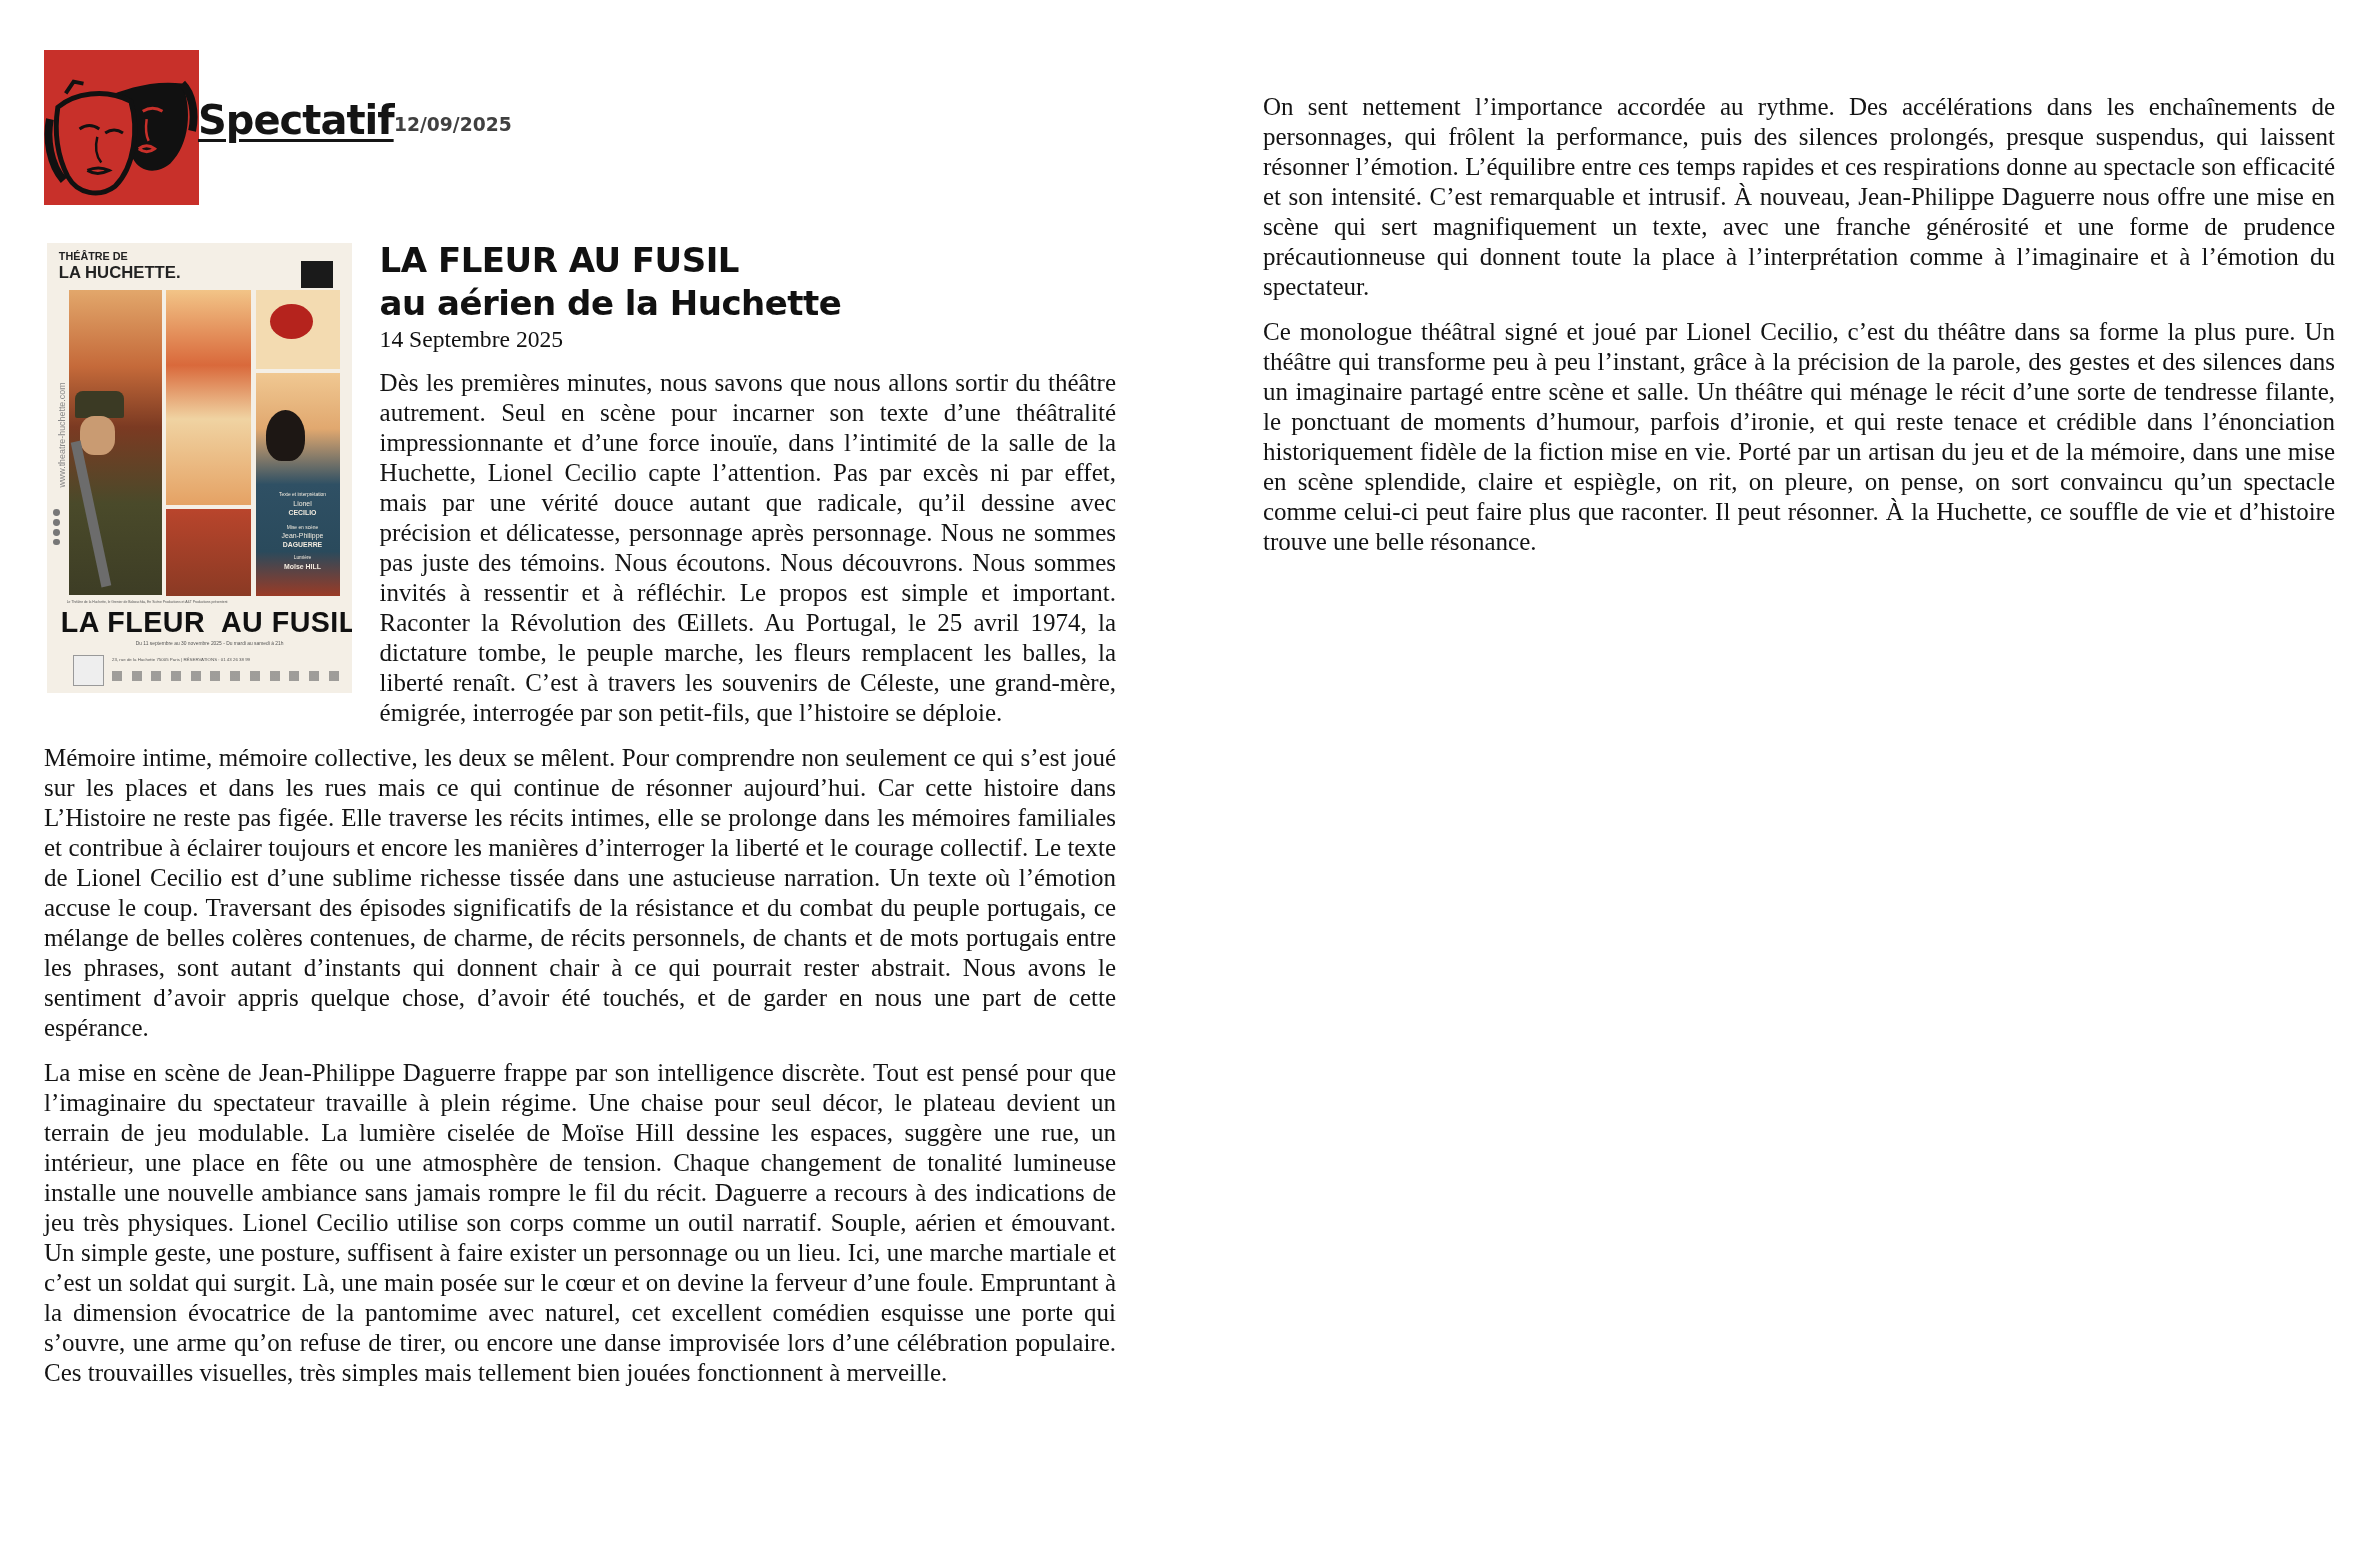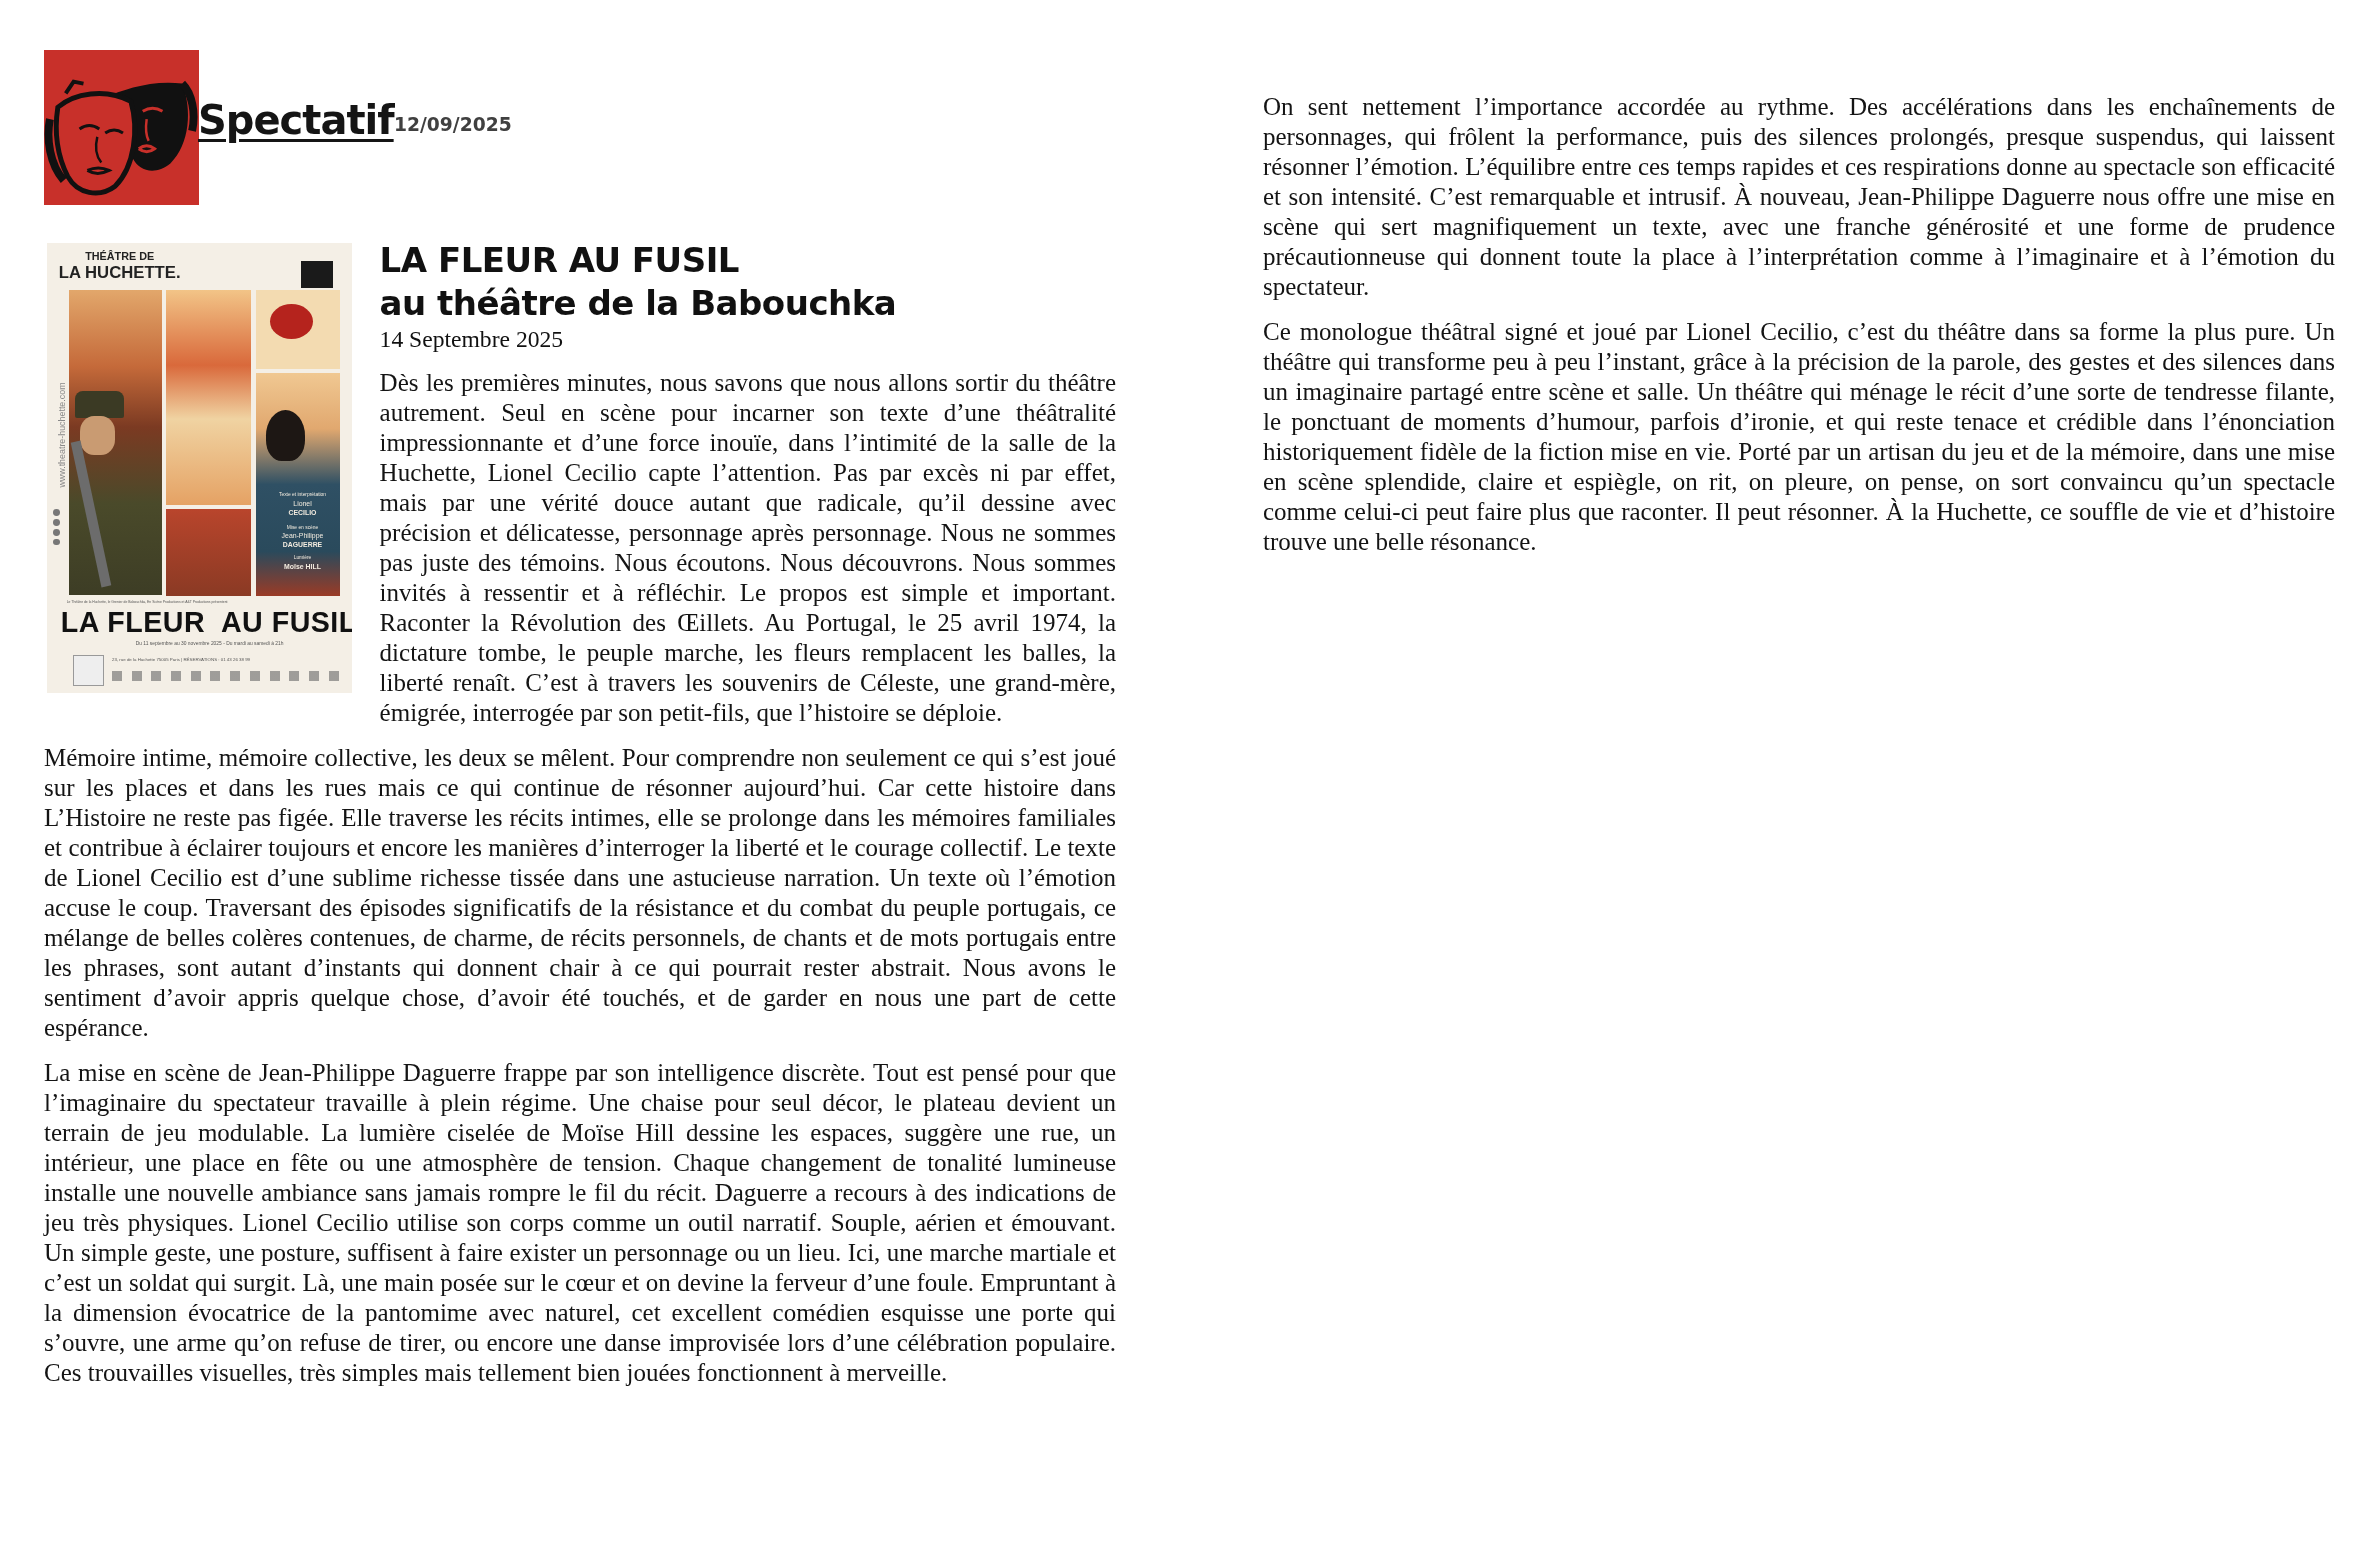--- a/index.html
+++ b/index.html
@@ -45,21 +45,21 @@
     <path d="M22 44 l8 -12 l10 2" stroke="#111" stroke-width="4" fill="none"></path>
   </svg>
 </div>
 <div id="site-title">Spectatif</div>
 <div id="site-date">12/09/2025</div>
 
 <div id="col-left">
   <div id="poster">
 
     <div class="pn sans" style="left:11.8px;top:5.9px;font-weight:bold;line-height:15.8px;">
-      <span style="font-size:10.8px;display:block;color:#222;text-align:center;">THÉÂTRE DE</span>
+      <span style="font-size:10.8px;display:block;color:#222;">THÉÂTRE DE</span>
       <span style="font-size:16.7px;display:block;color:#222;">LA HUCHETTE.</span>
     </div>
     <div class="pn" style="left:254px;top:17.7px;width:31.5px;height:27.6px;background:#1a1a1a;"></div>
 
     <div class="pn" style="left:21.7px;top:47px;width:93px;height:305px;background:linear-gradient(180deg,#e2a76b 0%,#c56a3a 25%,#7b3a22 45%,#4a4a2a 70%,#3d3d25 100%);"></div>
     <div class="pn" style="left:119px;top:47px;width:85px;height:215px;background:linear-gradient(180deg,#f2c487 0%,#d9693b 35%,#f0d3a2 60%,#e5a264 100%);"></div>
     <div class="pn" style="left:119px;top:266px;width:85px;height:87px;background:linear-gradient(180deg,#b9452c,#8a3a24);"></div>
     <div class="pn" style="left:209px;top:47px;width:84px;height:79px;background:#f3dbb1;"></div>
     <div class="pn" style="left:223px;top:61px;width:43px;height:35px;border-radius:50%;background:#b5231d;"></div>
     <div class="pn" style="left:209px;top:130px;width:84px;height:223px;background:linear-gradient(180deg,#f0c892 0%,#e1a86f 25%,#2f5064 50%,#2a4a5c 80%,#9a3b26 100%);"></div>
@@ -90,21 +90,21 @@
 
     <div class="pn sans" style="left:19.7px;top:357px;width:276px;font-size:3.4px;color:#555;white-space:nowrap;overflow:hidden;">Le Théâtre de la Huchette, le Grenier de Babouchka, En Scène Productions et A&amp;T Productions présentent</div>
     <div class="pn sans" style="left:13.8px;top:363px;width:286px;font-size:28.6px;font-weight:bold;color:#111;white-space:pre;letter-spacing:0.5px;">LA FLEUR  AU FUSIL</div>
     <div class="pn sans" style="left:29.6px;top:398px;width:266px;font-size:4.9px;color:#555;text-align:center;white-space:nowrap;">Du 11 septembre au 30 novembre 2025 - Du mardi au samedi à 21h</div>
     <div class="pn" style="left:25.6px;top:412px;width:29.6px;height:29.6px;border:1px solid #999;background:#eee;"></div>
     <div class="pn sans" style="left:65px;top:414px;width:236px;font-size:4.4px;color:#555;white-space:nowrap;overflow:hidden;">23, rue de la Huchette  75005 Paris  |  RÉSERVATIONS : 01 43 26 38 99</div>
     <div class="pn" style="left:65px;top:428px;width:227px;height:9.9px;background:repeating-linear-gradient(90deg,#666 0 9.9px,transparent 9.9px 19.7px);opacity:0.6;"></div>
   </div>
 
   <h1 class="article-title">LA FLEUR AU FUSIL</h1>
-  <h2 class="article-sub">au théâtre de la Babouchka</h2>
+  <h2 class="article-sub">au aérien de la Huchette</h2>
   <div class="article-date">14 Septembre 2025</div>
 
   <p class="body">Dès les premières minutes, nous savons que nous allons sortir du théâtre autrement. Seul en scène pour incarner son texte d’une théâtralité impressionnante et d’une force inouïe, dans l’intimité de la salle de la Huchette, Lionel Cecilio capte l’attention. Pas par excès ni par effet, mais par une vérité douce autant que radicale, qu’il dessine avec précision et délicatesse, personnage après personnage. Nous ne sommes pas juste des témoins. Nous écoutons. Nous découvrons. Nous sommes invités à ressentir et à réfléchir. Le propos est simple et important. Raconter la Révolution des Œillets. Au Portugal, le 25 avril 1974, la dictature tombe, le peuple marche, les fleurs remplacent les balles, la liberté renaît. C’est à travers les souvenirs de Céleste, une grand-mère, émigrée, interrogée par son petit-fils, que l’histoire se déploie.</p>
   <p class="body">Mémoire intime, mémoire collective, les deux se mêlent. Pour comprendre non seulement ce qui s’est joué sur les places et dans les rues mais ce qui continue de résonner aujourd’hui. Car cette histoire dans L’Histoire ne reste pas figée. Elle traverse les récits intimes, elle se prolonge dans les mémoires familiales et contribue à éclairer toujours et encore les manières d’interroger la liberté et le courage collectif. Le texte de Lionel Cecilio est d’une sublime richesse tissée dans une astucieuse narration. Un texte où l’émotion accuse le coup. Traversant des épisodes significatifs de la résistance et du combat du peuple portugais, ce mélange de belles colères contenues, de charme, de récits personnels, de chants et de mots portugais entre les phrases, sont autant d’instants qui donnent chair à ce qui pourrait rester abstrait. Nous avons le sentiment d’avoir appris quelque chose, d’avoir été touchés, et de garder en nous une part de cette espérance.</p>
   <p class="body">La mise en scène de Jean-Philippe Daguerre frappe par son intelligence discrète. Tout est pensé pour que l’imaginaire du spectateur travaille à plein régime. Une chaise pour seul décor, le plateau devient un terrain de jeu modulable. La lumière ciselée de Moïse Hill dessine les espaces, suggère une rue, un intérieur, une place en fête ou une atmosphère de tension. Chaque changement de tonalité lumineuse installe une nouvelle ambiance sans jamais rompre le fil du récit. Daguerre a recours à des indications de jeu très physiques. Lionel Cecilio utilise son corps comme un outil narratif. Souple, aérien et émouvant. Un simple geste, une posture, suffisent à faire exister un personnage ou un lieu. Ici, une marche martiale et c’est un soldat qui surgit. Là, une main posée sur le cœur et on devine la ferveur d’une foule. Empruntant à la dimension évocatrice de la pantomime avec naturel, cet excellent comédien esquisse une porte qui s’ouvre, une arme qu’on refuse de tirer, ou encore une danse improvisée lors d’une célébration populaire. Ces trouvailles visuelles, très simples mais tellement bien jouées fonctionnent à merveille.</p>
 </div>
 
 <div id="col-right">
   <p class="body">On sent nettement l’importance accordée au rythme. Des accélérations dans les enchaînements de personnages, qui frôlent la performance, puis des silences prolongés, presque suspendus, qui laissent résonner l’émotion. L’équilibre entre ces temps rapides et ces respirations donne au spectacle son efficacité et son intensité. C’est remarquable et intrusif. À nouveau, Jean-Philippe Daguerre nous offre une mise en scène qui sert magnifiquement un texte, avec une franche générosité et une forme de prudence précautionneuse qui donnent toute la place à l’interprétation comme à l’imaginaire et à l’émotion du spectateur.</p>
   <p class="body">Ce monologue théâtral signé et joué par Lionel Cecilio, c’est du théâtre dans sa forme la plus pure. Un théâtre qui transforme peu à peu l’instant, grâce à la précision de la parole, des gestes et des silences dans un imaginaire partagé entre scène et salle. Un théâtre qui ménage le récit d’une sorte de tendresse filante, le ponctuant de moments d’humour, parfois d’ironie, et qui reste tenace et crédible dans l’énonciation historiquement fidèle de la fiction mise en vie. Porté par un artisan du jeu et de la mémoire, dans une mise en scène splendide, claire et espiègle, on rit, on pleure, on pense, on sort convaincu qu’un spectacle comme celui-ci peut faire plus que raconter. Il peut résonner. À la Huchette, ce souffle de vie et d’histoire trouve une belle résonance.</p>

